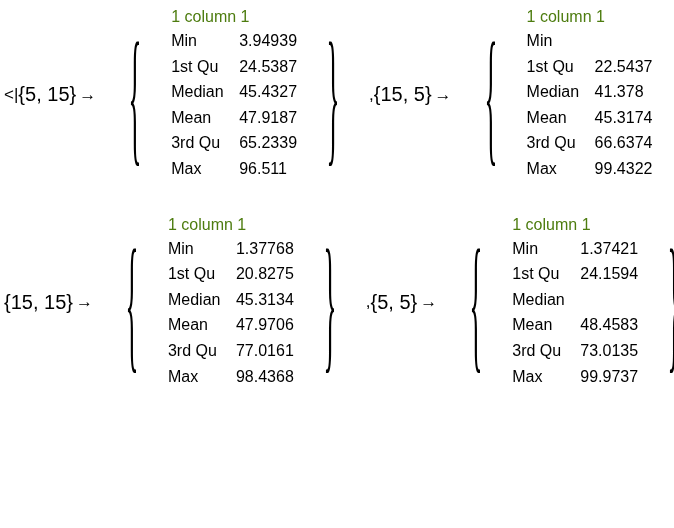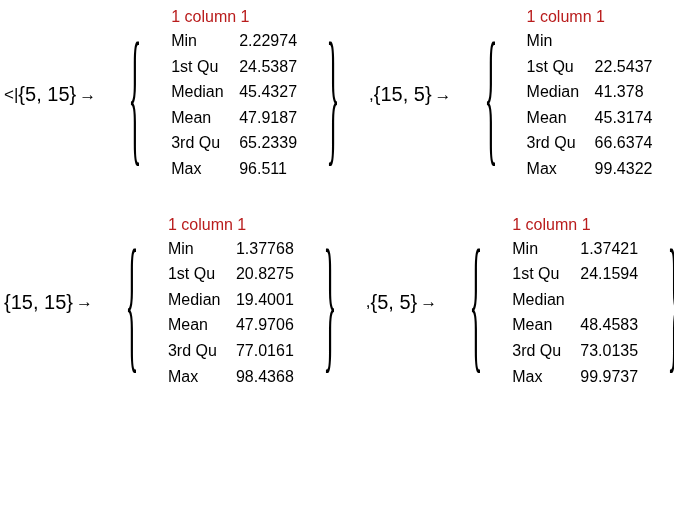--- a/index.html
+++ b/index.html
@@ -44,21 +44,21 @@
     font-weight: 100;
     font-family: "Times New Roman", serif;
     transform: scaleX(0.18);
     display:inline-block;
     position: relative;
   }
   .tbl {
     display: inline-block;
   }
   .hdr {
-    color: #b91c1c;
+    color: #4d7c0f;
     font-size: 16px;
     margin-bottom: 2px;
     white-space: nowrap;
   }
   .stat-row {
     display: flex;
     line-height: 1.6;
   }
   .stat-label {
     width: 68px;
@@ -84,21 +84,21 @@
   <div class="block">
     <span class="key">{5, 15}</span>
     <span class="arrow">→</span>
     <span class="brace-wrap">
         <span class="brace-l">{</span>
       </span>
     <div class="tbl">
       <div class="hdr">1 column 1</div>
       <div class="stat-row">
           <span class="stat-label">Min</span>
-          <span class="stat-val">2.22974</span>
+          <span class="stat-val">3.94939</span>
         </div>
       <div class="stat-row">
           <span class="stat-label">1st Qu</span>
           <span class="stat-val">24.5387</span>
         </div>
       <div class="stat-row">
           <span class="stat-label">Median</span>
           <span class="stat-val">45.4327</span>
         </div>
       <div class="stat-row">
@@ -175,21 +175,21 @@
       <div class="stat-row">
           <span class="stat-label">Min</span>
           <span class="stat-val">1.37768</span>
         </div>
       <div class="stat-row">
           <span class="stat-label">1st Qu</span>
           <span class="stat-val">20.8275</span>
         </div>
       <div class="stat-row">
           <span class="stat-label">Median</span>
-          <span class="stat-val">19.4001</span>
+          <span class="stat-val">45.3134</span>
         </div>
       <div class="stat-row">
           <span class="stat-label">Mean</span>
           <span class="stat-val">47.9706</span>
         </div>
       <div class="stat-row">
           <span class="stat-label">3rd Qu</span>
           <span class="stat-val">77.0161</span>
         </div>
       <div class="stat-row">

